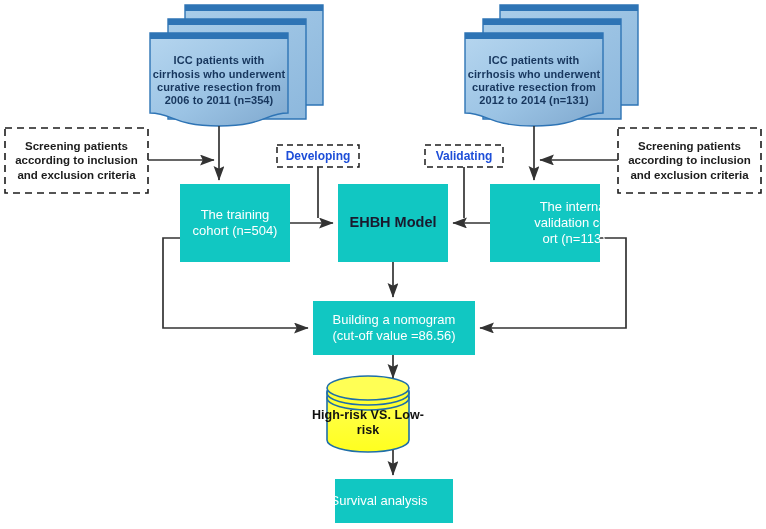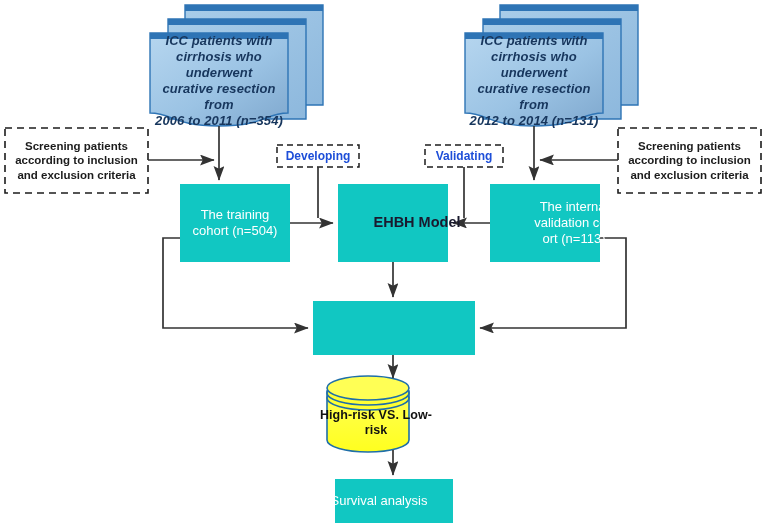--- a/index.html
+++ b/index.html
@@ -29,50 +29,47 @@
     display: flex;
     align-items: center;
     justify-content: center;
     text-align: center;
     pointer-events: none;
     line-height: 1.22;
   }
   .doc-text {
     color: #17365d;
     font-weight: bold;
-    font-size: 13px;
+    font-size: 11px;
     letter-spacing: 0.1px;
-    font-style: italic;
   }
   .teal-text {
     color: #ffffff;
     font-size: 13px;
   }
   .teal-text-bold {
     color: #1a1a2e;
     font-weight: bold;
     font-size: 14.5px;
-    margin-left: 24px;
   }
   .dashed-text {
     color: #1c1c1c;
     font-weight: bold;
     font-size: 11.5px;
   }
   .tag-text {
     color: #1d4ed8;
     font-weight: bold;
     font-size: 12px;
   }
   .cyl-text {
     color: #111111;
     font-weight: bold;
     font-size: 12.5px;
     letter-spacing: 0.1px;
-    margin-left: 8px;
   }
 </style>
 </head>
 <body>
 
 <div id="canvas">
 
   <svg id="flow-svg" viewBox="0 0 766 529" xmlns="http://www.w3.org/2000/svg">
     <defs>
       <linearGradient id="docGrad" x1="0" y1="0" x2="1" y2="1">
@@ -208,18 +205,24 @@
   <div class="node-text teal-text-bold" style="left:338px; top:184px; width:110px; height:78px;">EHBH Model</div>
 
   <div class="node-text teal-text" style="left:490px; top:184px; width:110px; height:78px;margin-left:29px;">
     <div>
       <div>The internal</div>
       <div>validation coh</div>
       <div>ort (n=113)</div>
     </div>
   </div>
 
+  <div class="node-text teal-text" style="left:313px; top:301px; width:162px; height:54px;">
+    <div>
+      <div>Building a nomogram</div>
+      <div>(cut-off value =86.56)</div>
+    </div>
+  </div>
 
   <div class="node-text cyl-text" style="left:310px; top:413px; width:116px; height:20px;">High-risk  VS. Low-risk</div>
 
   <div class="node-text teal-text" style="left:323px; top:479px; width:112px; height:44px;">Survival analysis</div>
 
 </div>
 
 </body></html>

